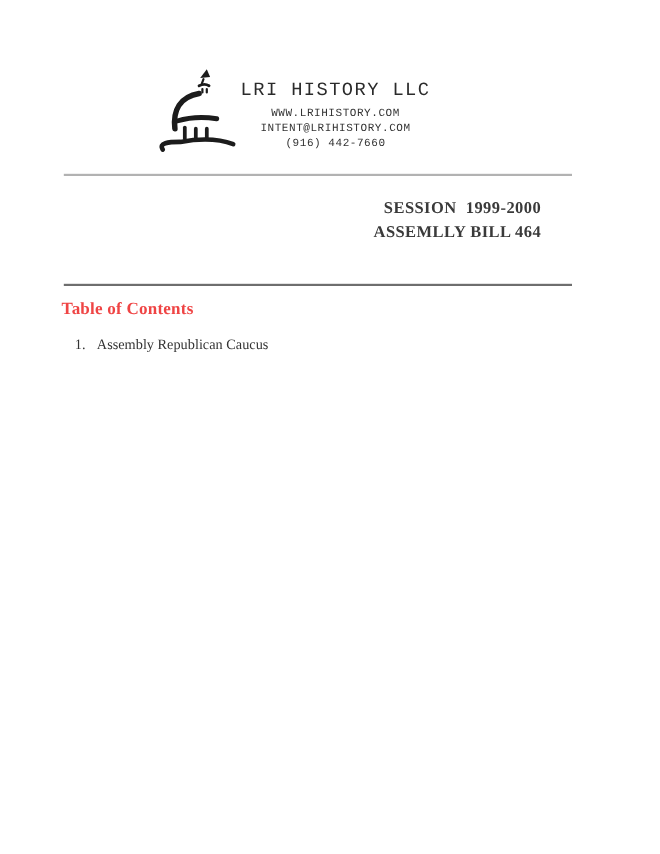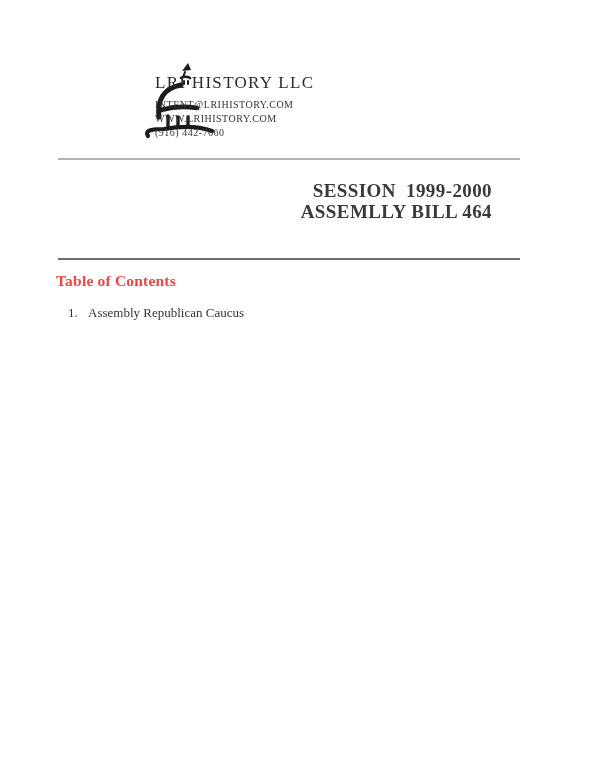--- a/index.html
+++ b/index.html
@@ -23,20 +23,22 @@
     left: 138px;
     top: 60px;
     width: 80px;
     height: 80px;
   }
   .header-text {
     position: absolute;
     top: 73px;
     left: 155px;
     width: 300px;
+    text-align: center;
+    font-family: Liberation Mono, monospace;
   }
   .company-name {
     font-size: 17px;
     letter-spacing: 1.3px;
     color: #2b2b2b;
     margin-bottom: 5px;
     white-space: nowrap;
   }
   .contact-line {
     font-size: 10px;
@@ -63,21 +65,21 @@
     background: #6e6e6e;
   }
 
   
   .case-info {
     position: absolute;
     top: 180px;
     right: 108px;
     text-align: right;
     font-weight: bold;
-    font-size: 19px;
+    font-size: 15px;
     line-height: 21px;
     letter-spacing: 0.4px;
     color: #3a3a3a;
   }
   .case-info div {
     white-space: pre;
   }
 
   
   .toc-title {
@@ -121,22 +123,22 @@
 
     <path d="M30 56 V 66" stroke-width="3.4"></path>
     <path d="M40 57 V 67" stroke-width="3.4"></path>
     <path d="M50 57 V 66" stroke-width="3.4"></path>
 
     <path d="M10 76 C 6 70, 15 69, 26 69 C 45 65.5, 62 66.5, 74 71" stroke-width="4.2"></path>
   </svg>
 
   <div class="header-text">
     <div class="company-name">LRI HISTORY LLC</div>
+    <div class="contact-line">WWW.LRIHISTORY.COM</div>
     <div class="contact-line">INTENT@LRIHISTORY.COM</div>
-    <div class="contact-line">WWW.LRIHISTORY.COM</div>
     <div class="contact-line">(916) 442-7660</div>
   </div>
 
   <div class="rule rule-top"></div>
 
   <div class="case-info">
     <div>SESSION  1999-2000</div>
     <div>ASSEMLLY BILL 464</div>
   </div>
 

